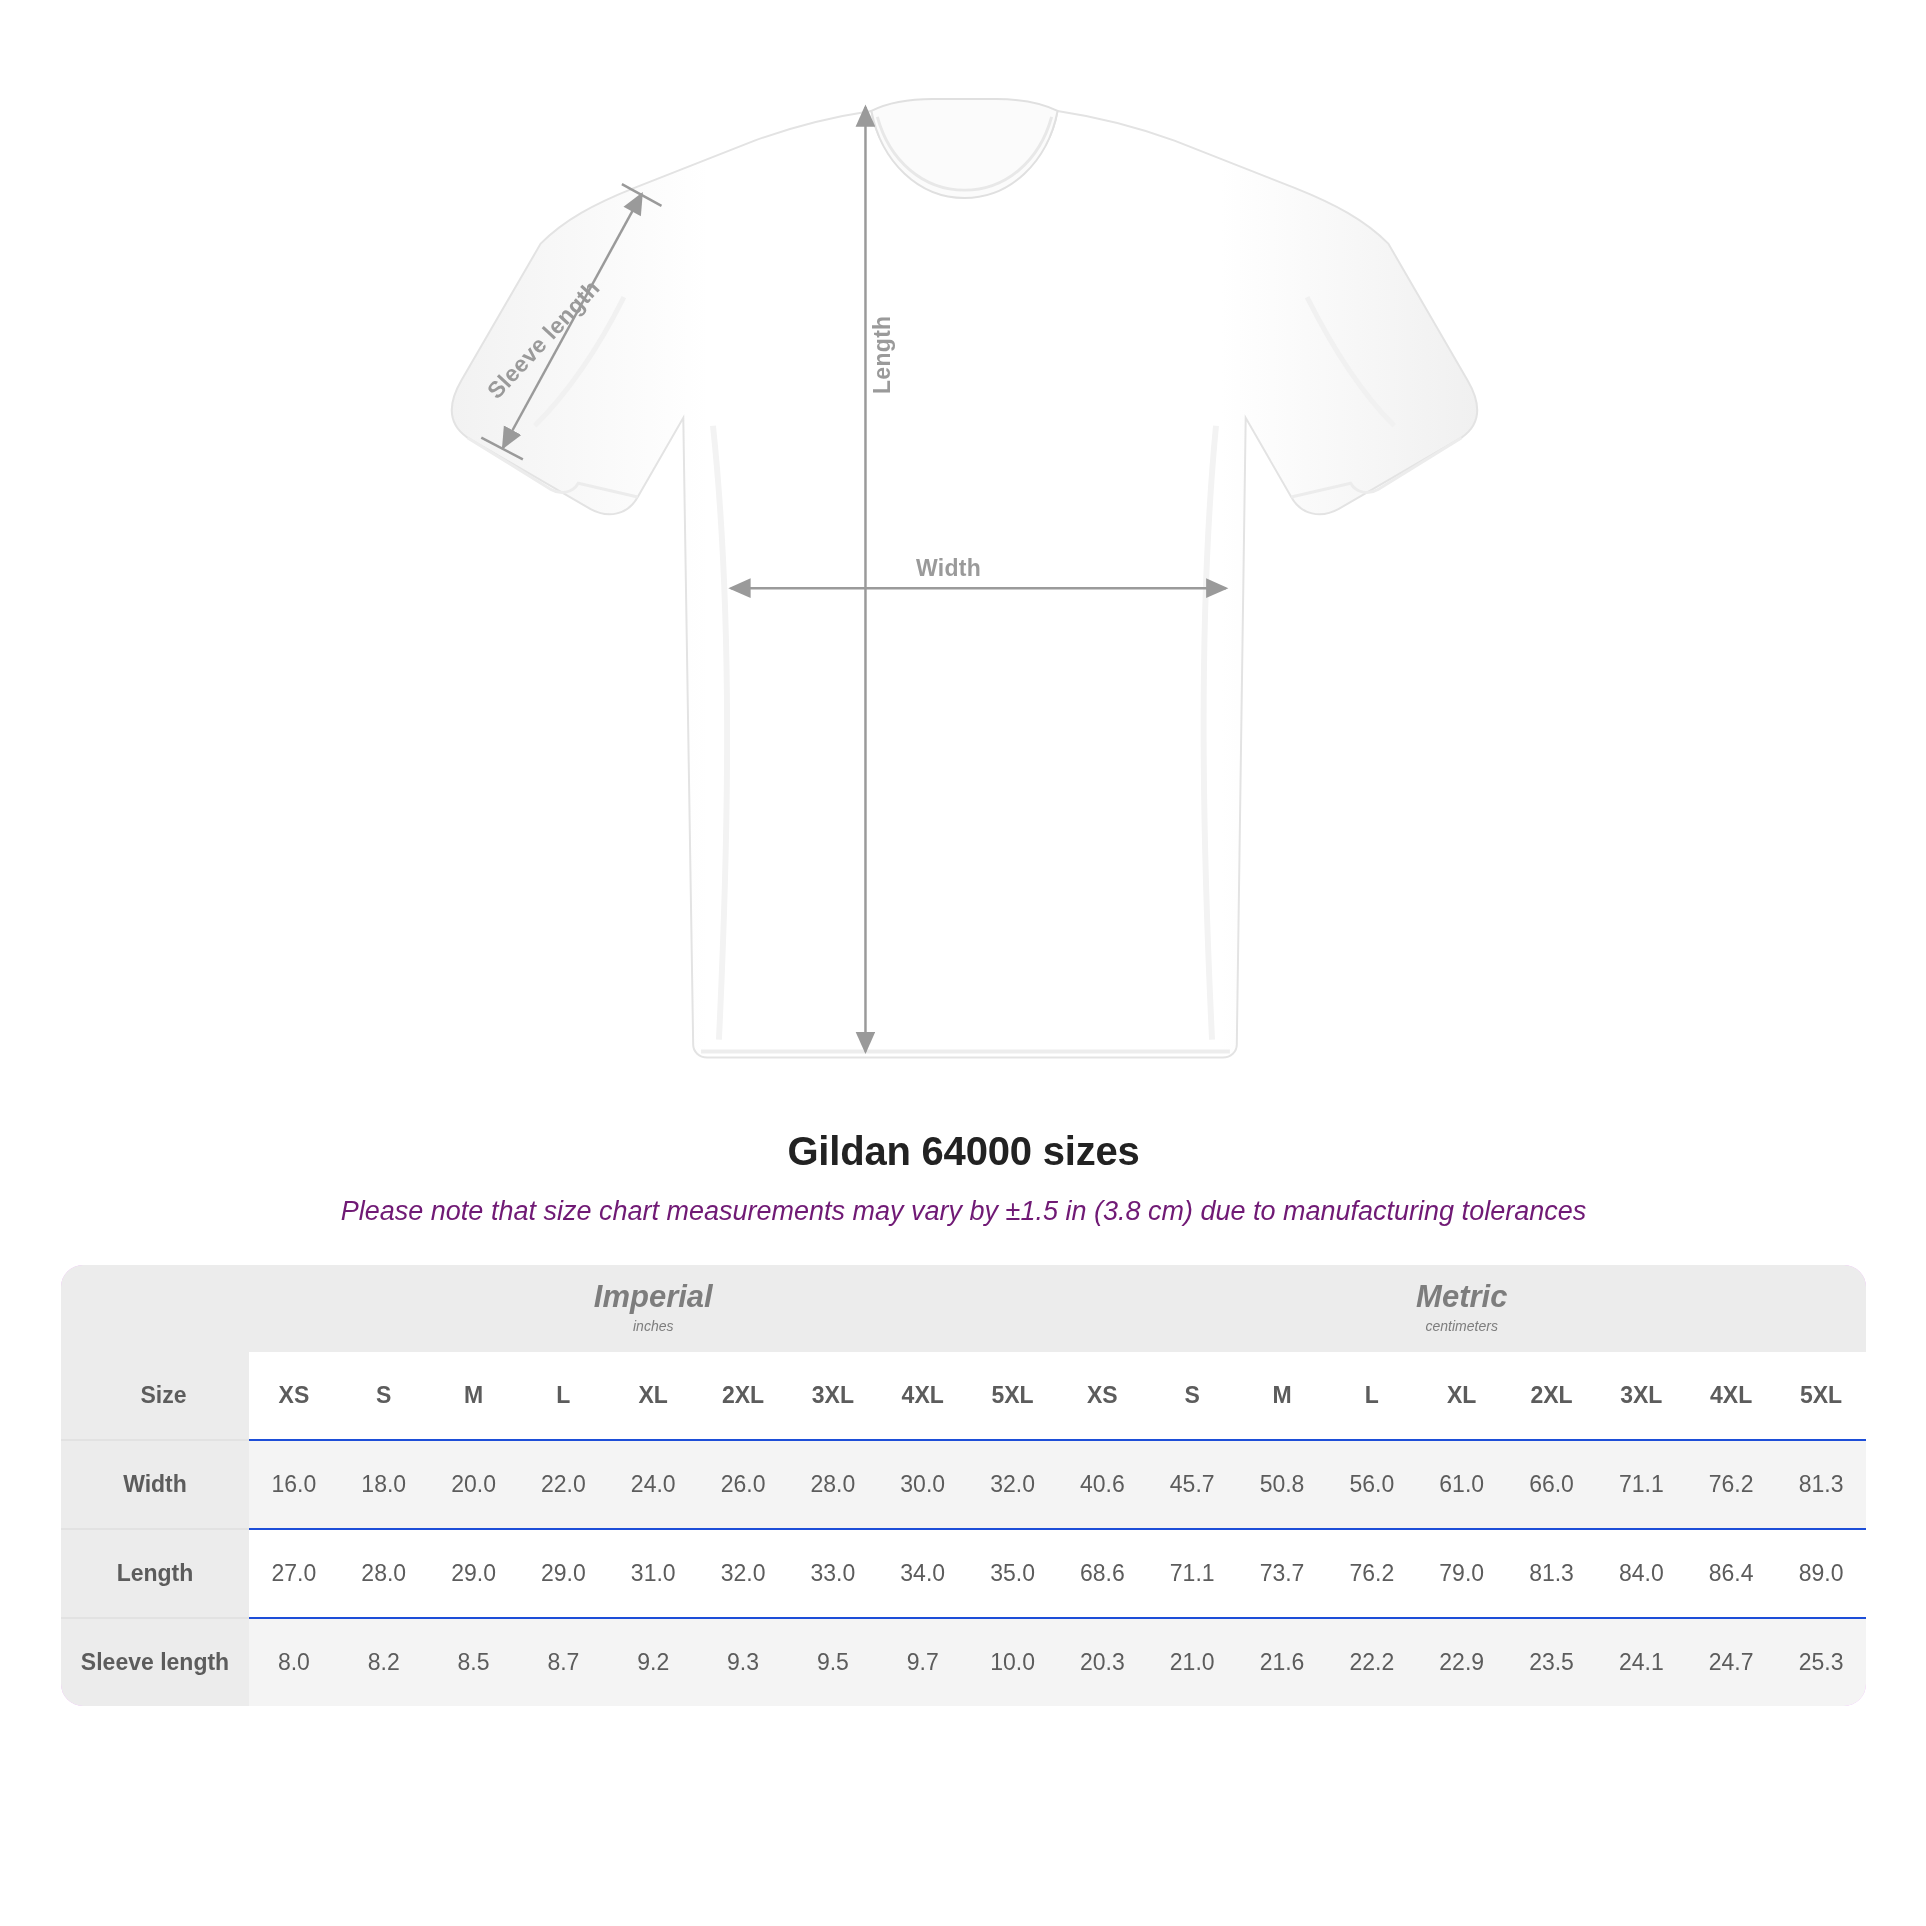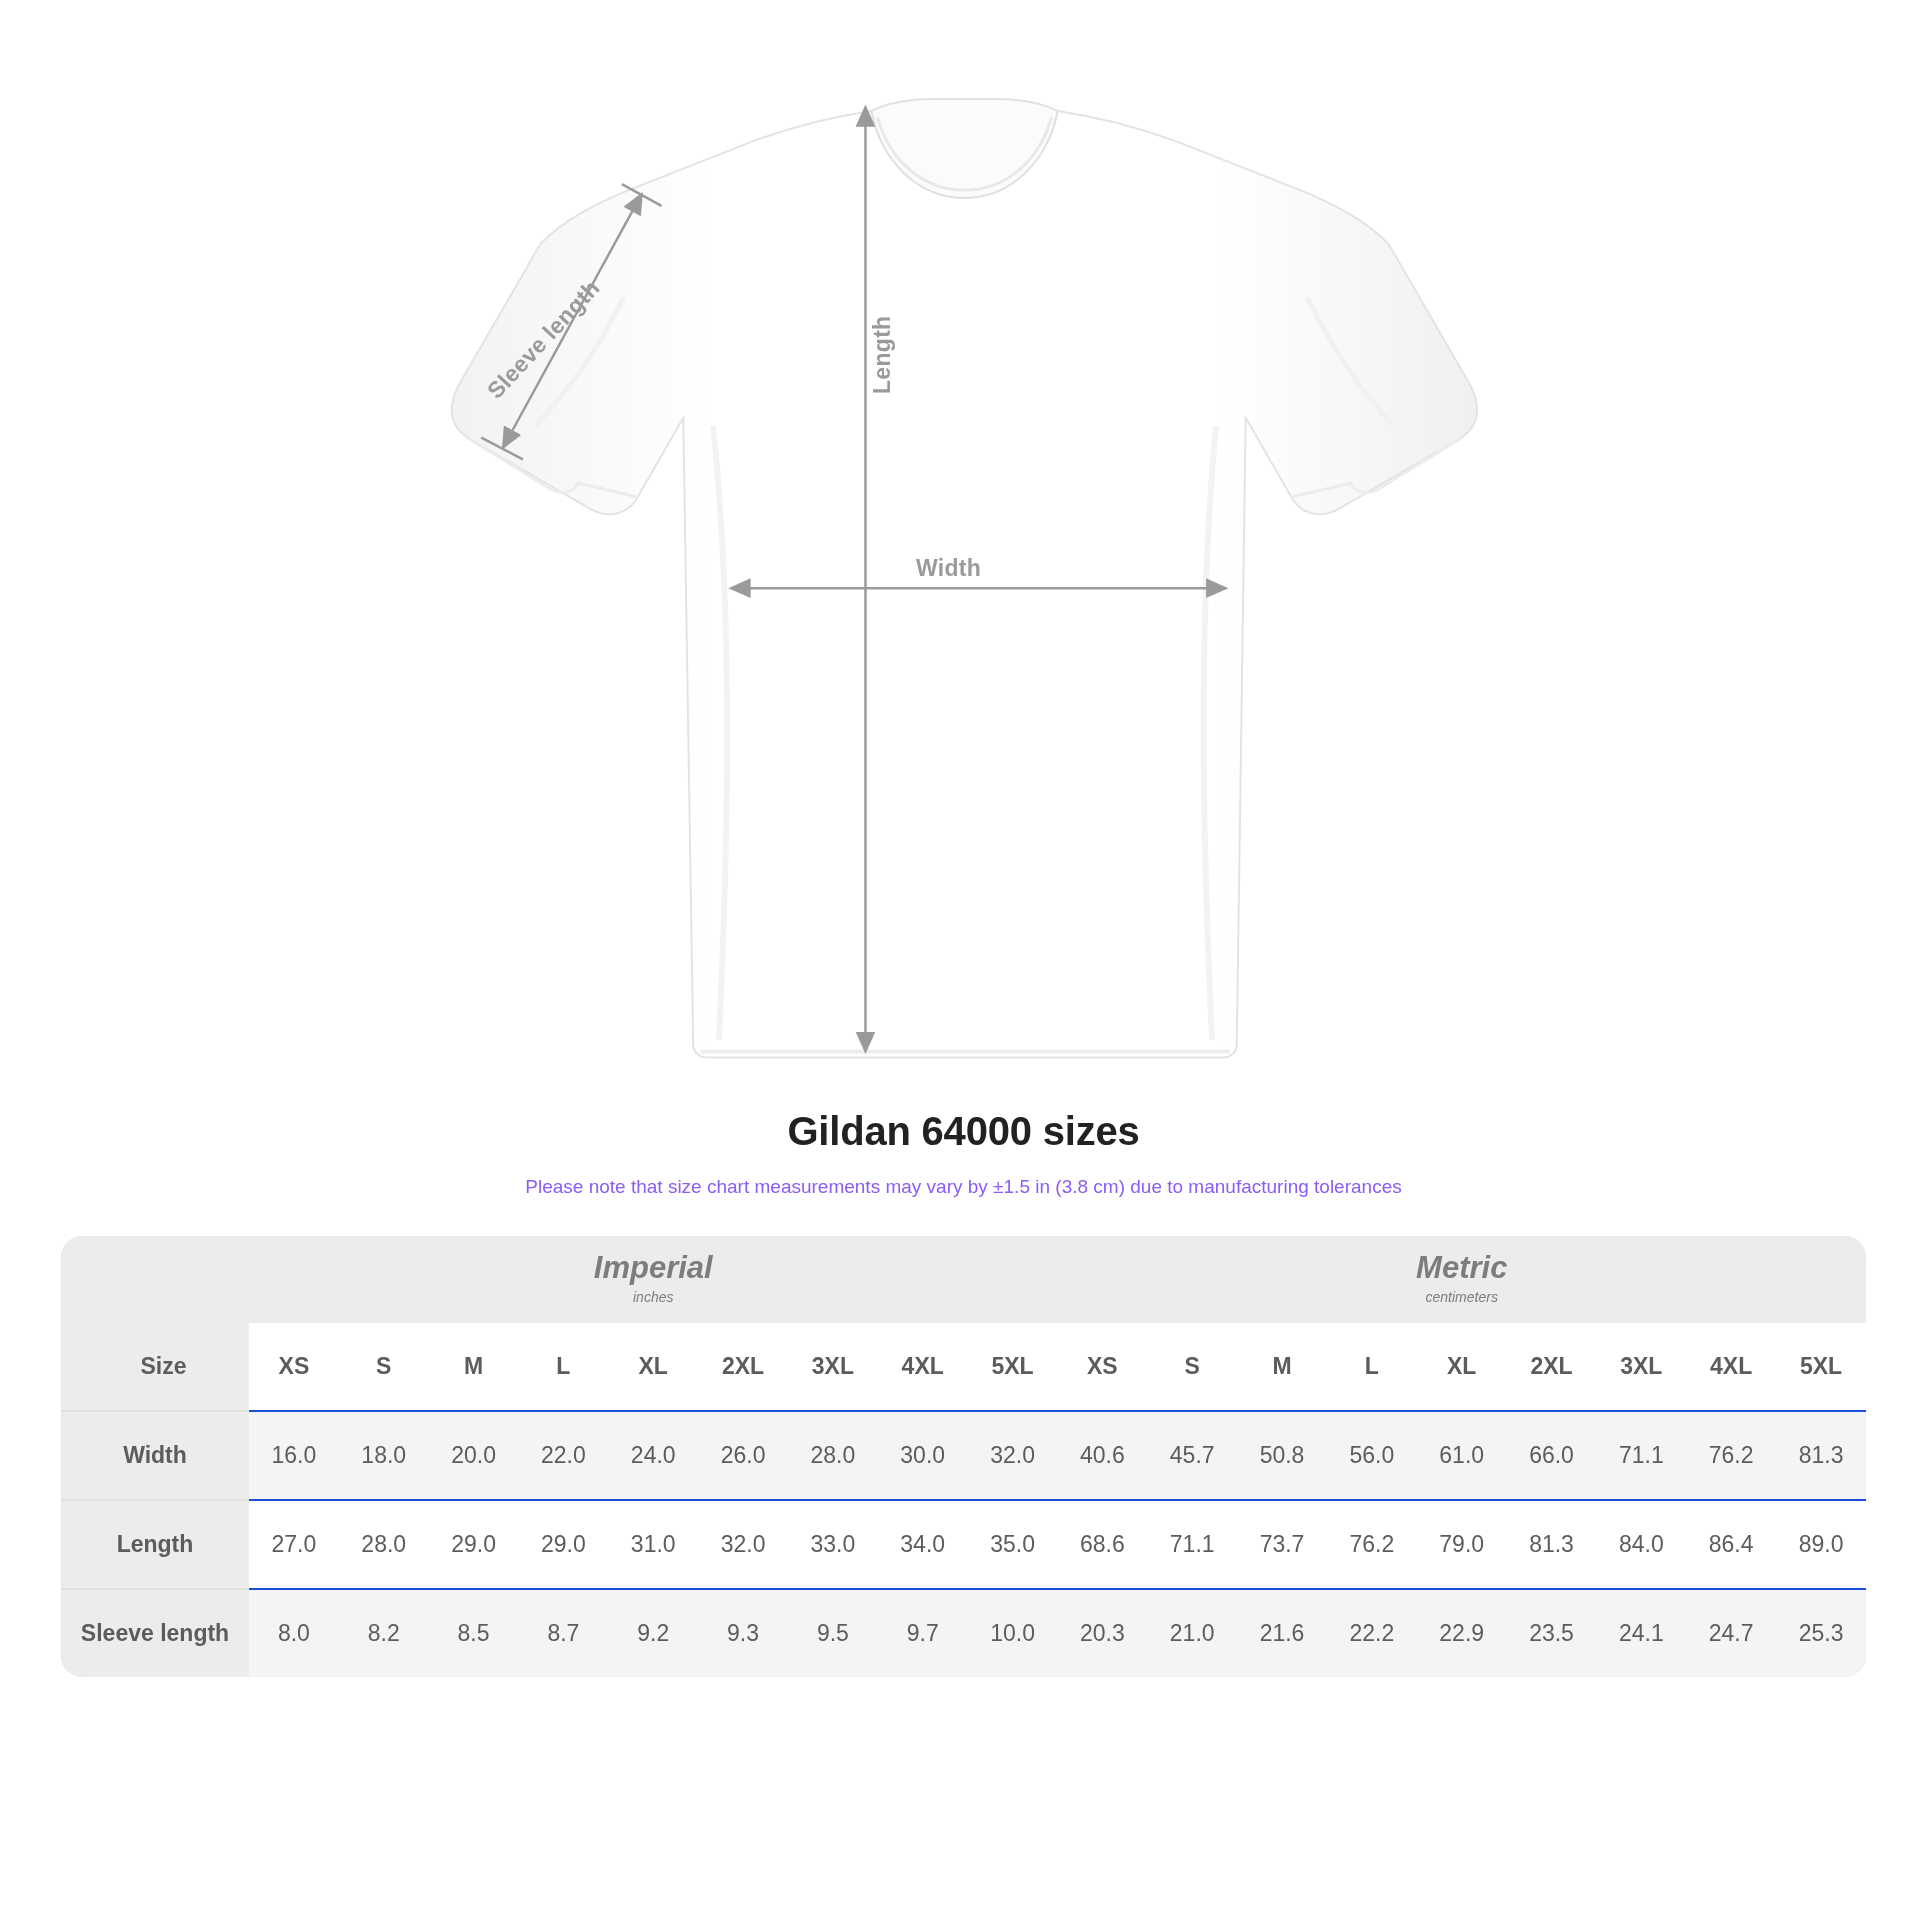--- a/index.html
+++ b/index.html
@@ -47,31 +47,33 @@
   }
   .lbl-sleeve {
     left: 482px; top: 386px;
     transform: rotate(-47deg);
     transform-origin: left top;
   }
 
   
   .title-block {
     text-align: center;
+    margin-top: 20px;
   }
   .chart-title {
     font-size: 40px;
     font-weight: bold;
     color: #222222;
     margin: 0;
     letter-spacing: -0.2px;
   }
   .chart-note {
-    font-size: 19px;
-    color: #8b5cf6;
+    font-size: 27px;
+    font-style: italic;
+    color: #701a75;
     margin-top: 22px;
   }
 
   
   .table-wrap {
     margin: 38px 61px 0 61px;
     border-radius: 22px;
     overflow: hidden;
     background: #f0abfc;
   }

